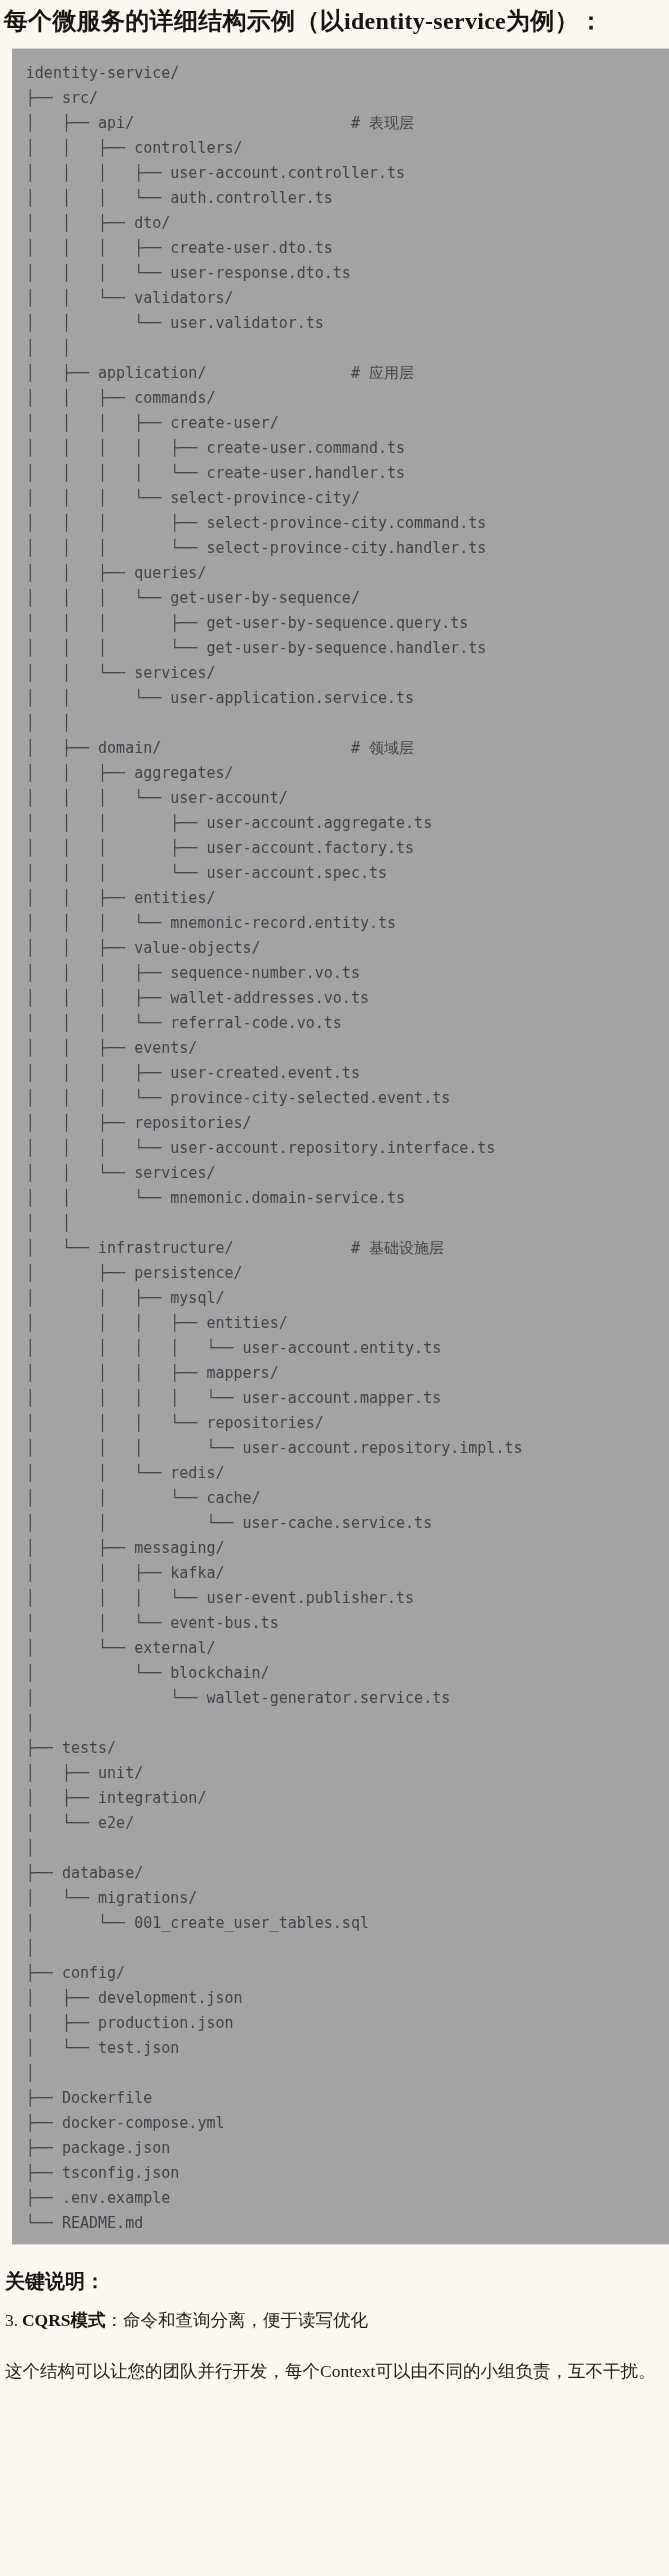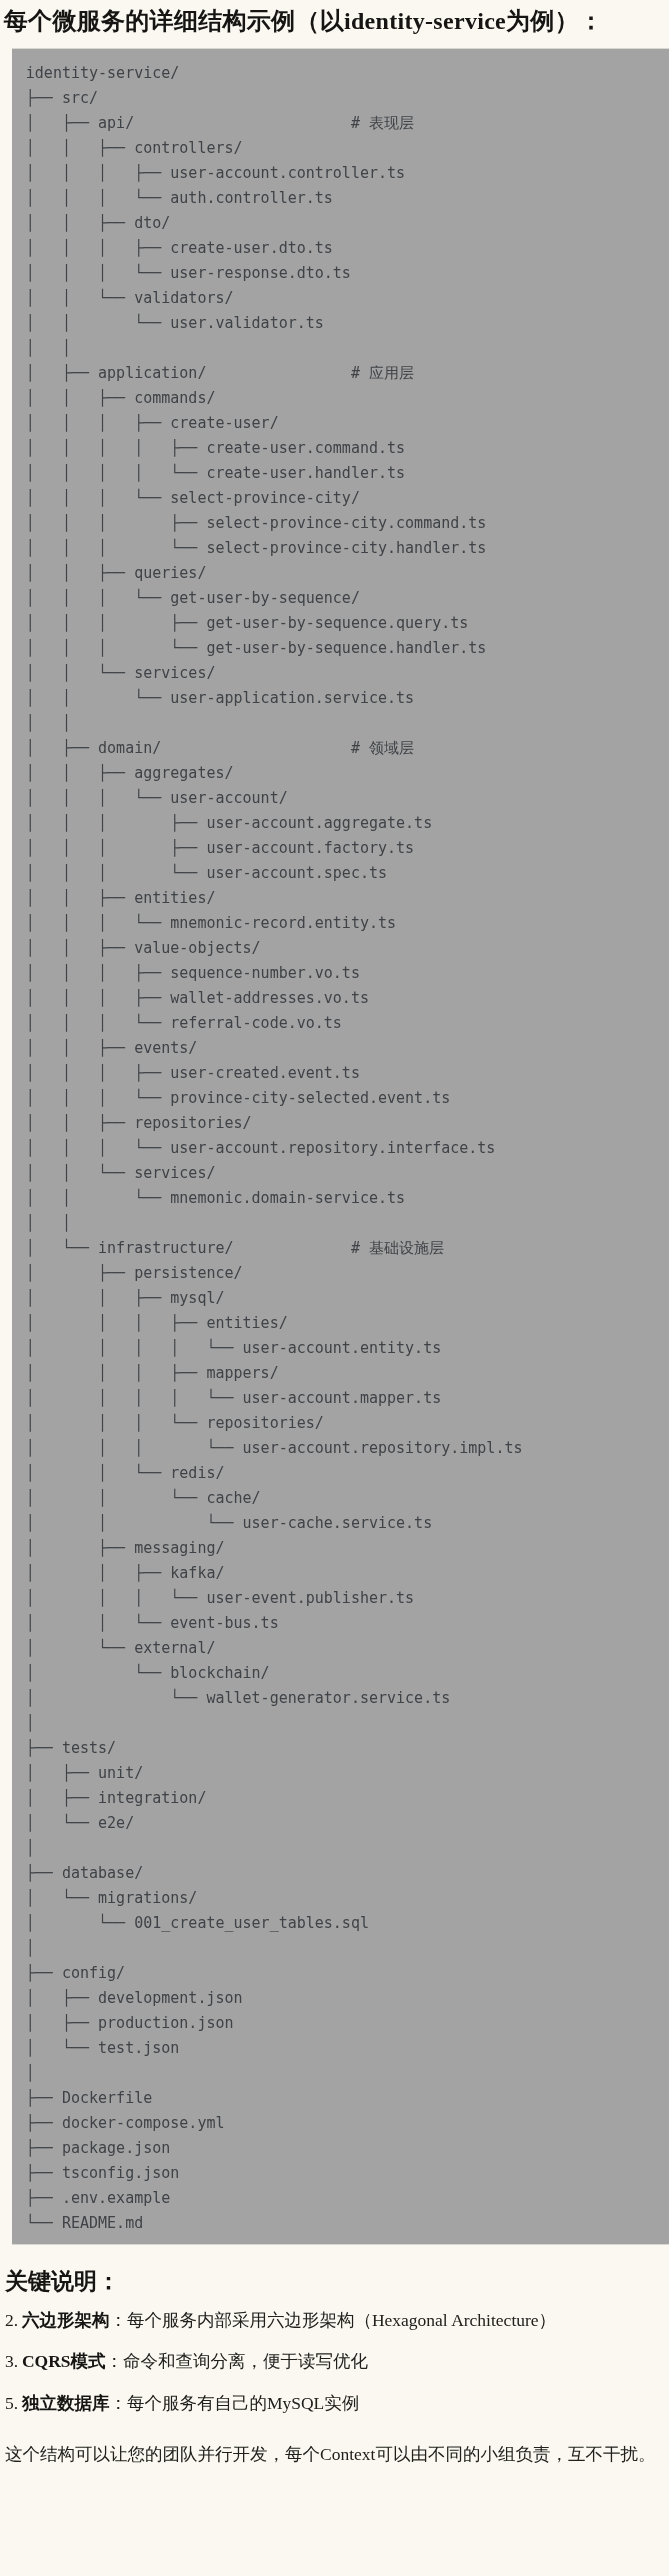--- a/index.html
+++ b/index.html
@@ -38,21 +38,21 @@
     font-size: 15px;
     line-height: 25px;
     color: #3f4347;
     white-space: pre;
   }
   .notes {
     padding: 0 6.3px 0 5px;
   }
   .notes-heading {
     margin: 22.5px 0 12.5px 0;
-    font-size: 23px;
+    font-size: 20px;
     line-height: 29px;
     font-weight: 700;
     color: #171513;
   }
   .note-item {
     font-size: 17.5px;
     line-height: 22.5px;
     margin: 0 0 19px 0;
     color: #21201d;
   }
@@ -165,26 +165,24 @@
 ├── tsconfig.json
 ├── .env.example
 └── README.md</pre>
   </div>
 
   <div class="notes">
 
     <h2 class="notes-heading">关键说明：</h2>
 
 
-    <div class="note-item"><span class="num">2.</span><span class="label">六边形架构</span><span class="colon">：</span><span class="text">每个服务内部采用六边形架构（Hexagonal Architecture）</span></div>
 
     <div class="note-item"><span class="num">3.</span><span class="label">CQRS模式</span><span class="colon">：</span><span class="text">命令和查询分离，便于读写优化</span></div>
 
 
-    <div class="note-item"><span class="num">5.</span><span class="label">独立数据库</span><span class="colon">：</span><span class="text">每个服务有自己的MySQL实例</span></div>
 
 
     <p class="footer-note">这个结构可以让您的团队并行开发，每个Context可以由不同的小组负责，互不干扰。</p>
 
   </div>
 
 </div>
 
 
 </body></html>

